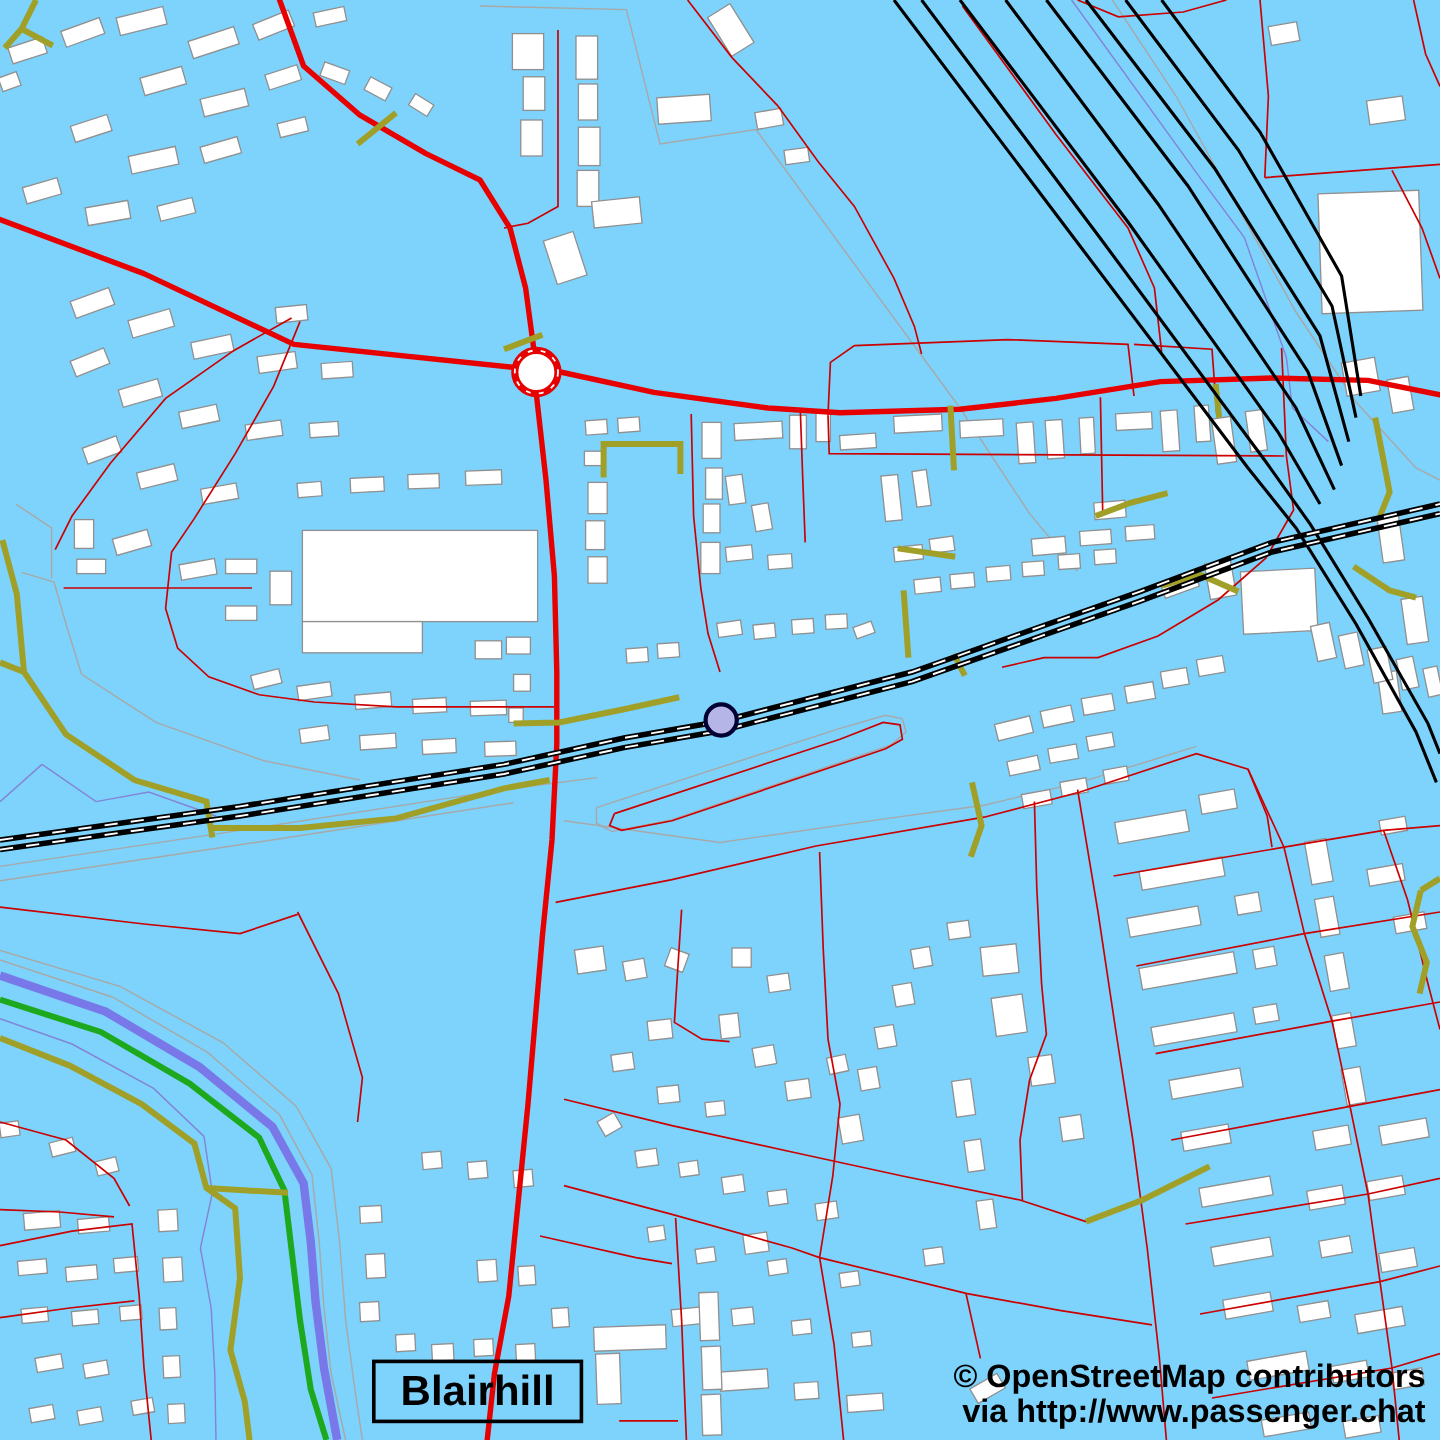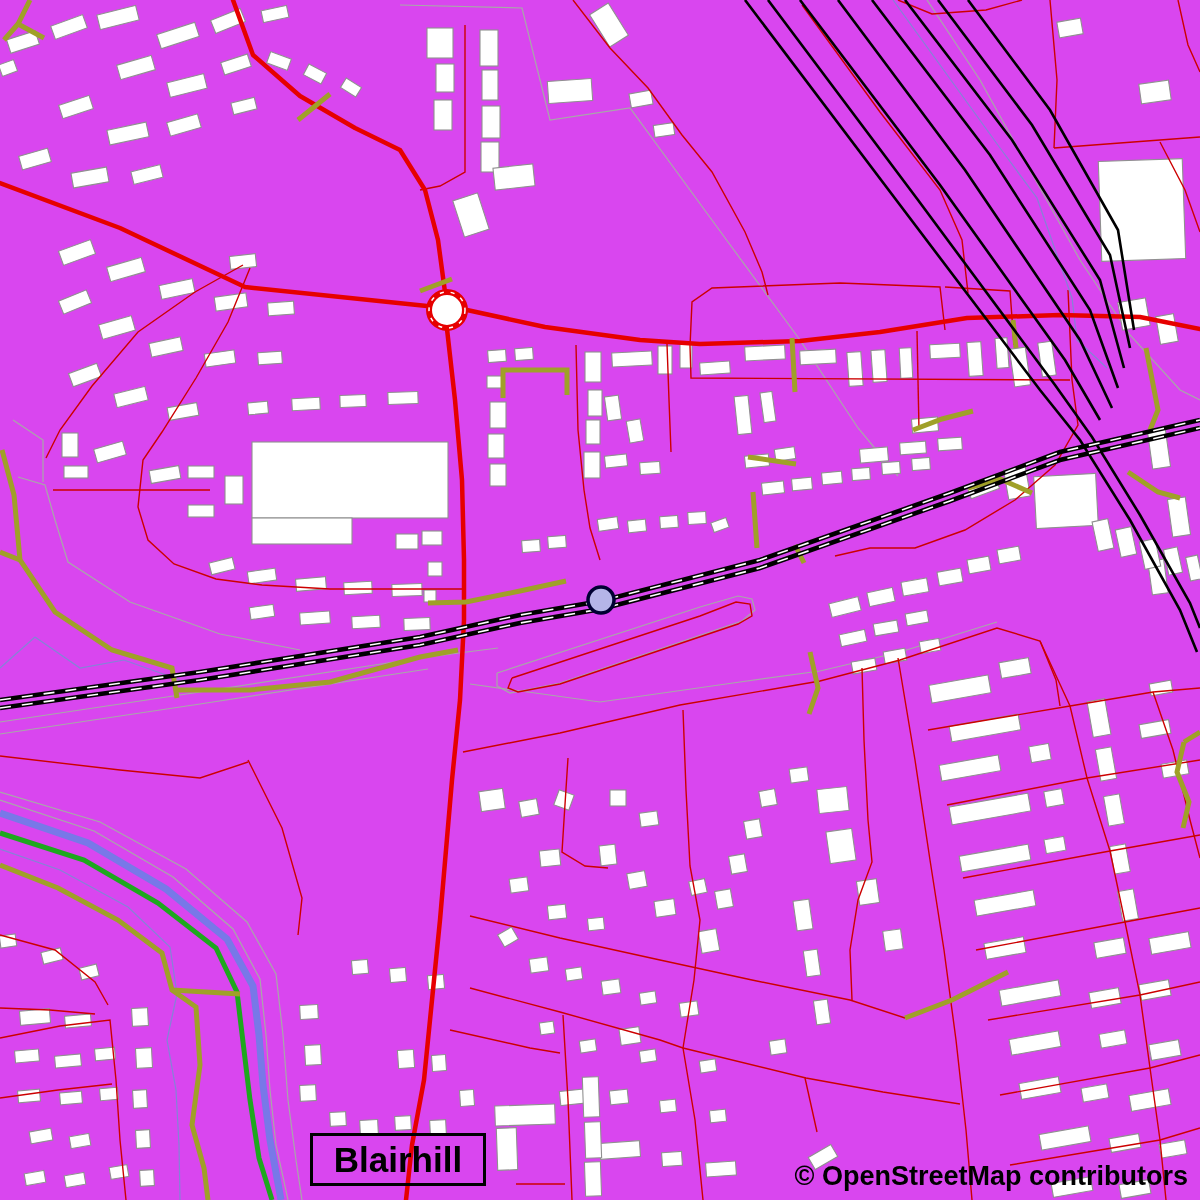--- a/index.html
+++ b/index.html
@@ -1,16 +1,16 @@
 <!DOCTYPE html>
 <html><head>
 <meta charset="utf-8">
 <style>
   html,body{margin:0;padding:0;background:#ffffff;}
-  .stage{position:relative;width:1200px;height:1200px;background:#d946ef;overflow:hidden;
+  .stage{position:relative;width:1200px;height:1200px;background:#7dd3fc;overflow:hidden;
          font-family:"Liberation Sans", sans-serif;}
   .stage svg{position:absolute;left:0;top:0;}
   .place-label{position:absolute;left:310px;top:1133px;width:176px;height:53px;
 ate               background:#ffffff;border:3px solid #000000;box-sizing:border-box;
                display:flex;align-items:center;justify-content:center;
                font-size:35px;font-weight:bold;color:#000;letter-spacing:0px;}
   .attribution{position:absolute;right:12px;bottom:8px;text-align:right;
                font-size:27px;font-weight:bold;color:#000;line-height:1.1;white-space:nowrap;margin-top:16px;}
 </style>
 </head>
@@ -395,14 +395,15 @@
       <polyline points="0,708 200,680 420,645 520,623 601,609 760,568 950,501 1060,460 1200,428" fill="none" stroke="#ffffff" stroke-width="1.6" stroke-dasharray="11 11"></polyline>
       <circle cx="601" cy="600" r="13" fill="#b5b5e8" stroke="#000033" stroke-width="3.5"></circle>
     </svg>
 
   <div class="place-label">
     <span>Blairhill</span>
   </div>
 
   <div class="attribution">
     <div>© OpenStreetMap contributors</div>
+    <div>via http://www.passenger.chat</div>
   </div>
 </div>
 
 </body></html>

